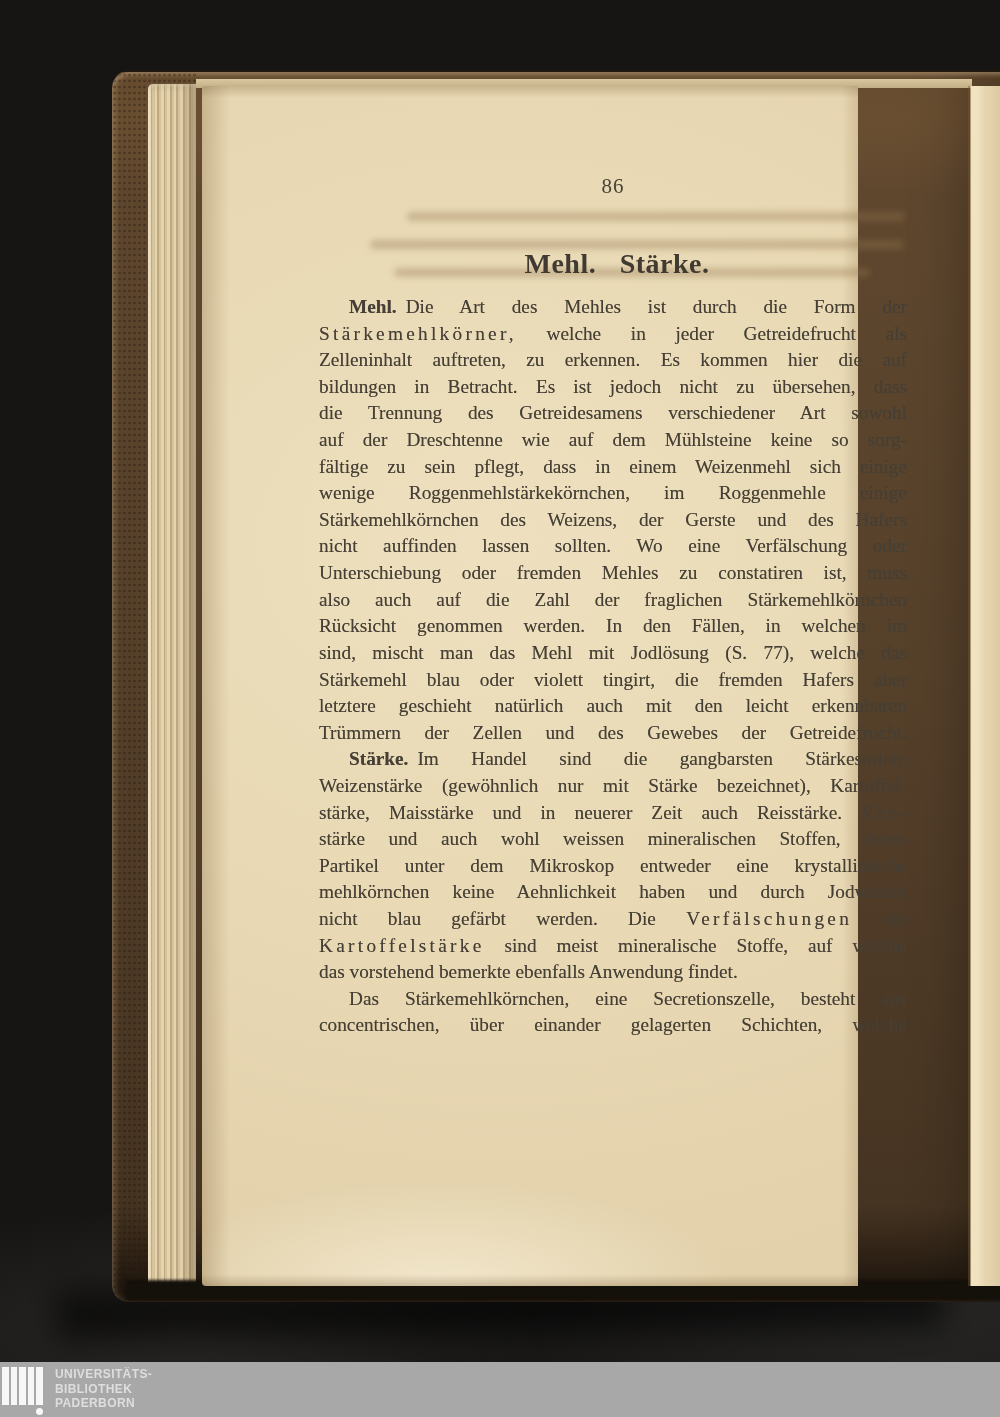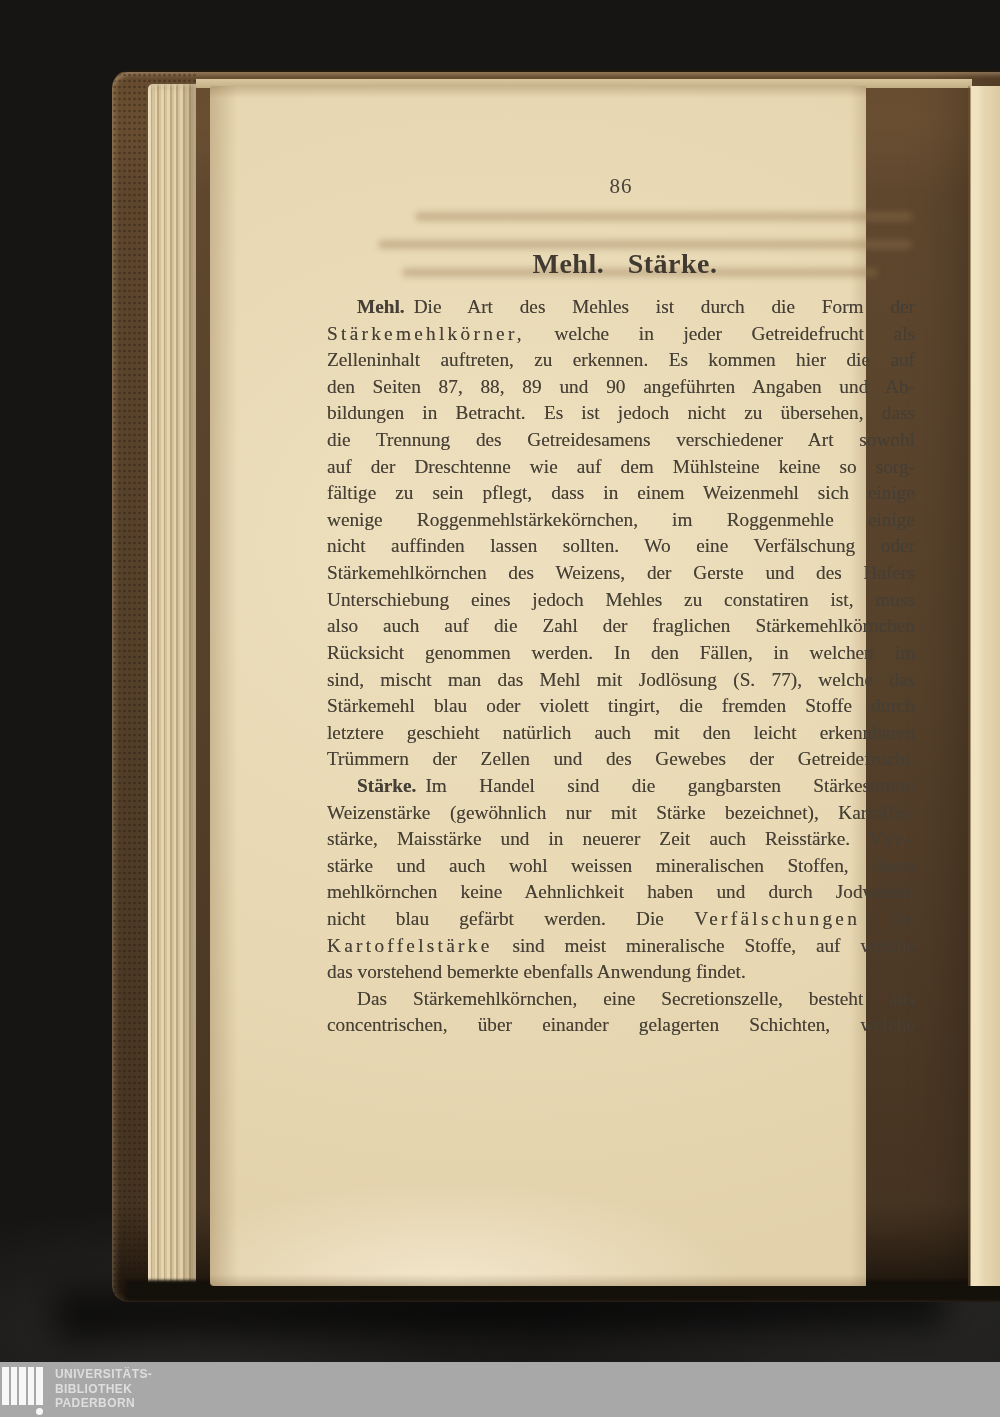--- a/index.html
+++ b/index.html
@@ -40,21 +40,21 @@
     box-shadow: inset -8px 0 9px rgba(90,66,36,0.35), inset 2px 2px 3px rgba(255,245,220,0.5);
   }
   .top-page-edges {
     position:absolute; left:196px; top:79px; width:776px; height:9px;
     background:linear-gradient(180deg, #d9c7a0 0, #cdb astro 50%, #c3ae85 100%);
     background:linear-gradient(180deg, #d9c7a0 0, #c3ae85 100%);
   }
 
   
   .page {
-    position:absolute; left:210px; top:86px; width:656px; height:1200px;
+    position:absolute; left:202px; top:86px; width:656px; height:1200px;
     background:
       linear-gradient(90deg, rgba(128,98,58,0.30) 0px, rgba(128,98,58,0) 28px),
       linear-gradient(90deg, transparent calc(100% - 16px), rgba(128,98,58,0.20) 100%),
       linear-gradient(180deg, rgba(120,90,50,0.28) 0px, rgba(120,90,50,0) 12px),
       linear-gradient(180deg, transparent calc(100% - 12px), rgba(110,82,45,0.28) 100%),
       radial-gradient(420px 150px at 36% 100%, rgba(255,248,230,0.55), transparent 70%),
       radial-gradient(950px 760px at 45% 38%, #eee0bf 0%, #e8d8b3 55%, #e2d1ab 100%);
     border-radius:3px 0 0 4px;
     color:#443e34;
   }
@@ -123,39 +123,39 @@
     <div class="ghost-line ghost-2"></div>
     <div class="ghost-line ghost-3"></div>
 
     <div class="page-number">86</div>
     <h1 class="heading">Mehl. Stärke.</h1>
 
     <div class="text-block">
         <div class="line indent"><span class="b">Mehl.</span><span>Die Art des Mehles ist durch die Form der</span></div>
         <div class="line"><span class="sp">Stärkemehlkörner,</span><span> welche in jeder Getreidefrucht als</span></div>
         <div class="line"><span>Zelleninhalt auftreten, zu erkennen. Es kommen hier die auf</span></div>
-        <div class="line"><span>den Seiten 87, 88, 89 und 90 angeführten Angaben und Ab-</span></div>
         <div class="line"><span>bildungen in Betracht. Es ist jedoch nicht zu übersehen, dass</span></div>
         <div class="line"><span>die Trennung des Getreidesamens verschiedener Art sowohl</span></div>
         <div class="line"><span>auf der Dreschtenne wie auf dem Mühlsteine keine so sorg-</span></div>
         <div class="line"><span>fältige zu sein pflegt, dass in einem Weizenmehl sich einige</span></div>
         <div class="line"><span>wenige Roggenmehlstärkekörnchen, im Roggenmehle einige</span></div>
+        <div class="line"><span>Stärkemehlkörnchen des Weizens, der Gerste und des Hafers</span></div>
         <div class="line"><span>nicht auffinden lassen sollten. Wo eine Verfälschung oder</span></div>
-        <div class="line"><span>Stärkemehlkörnchen des Weizens, der Gerste und des Hafers</span></div>
-        <div class="line"><span>Unterschiebung eines jedoch Mehles zu constatiren ist, muss</span></div>
+        <div class="line"><span>Unterschiebung oder fremden Mehles zu constatiren ist, muss</span></div>
         <div class="line"><span>also auch auf die Zahl der fraglichen Stärkemehlkörnchen</span></div>
         <div class="line"><span>Rücksicht genommen werden. In den Fällen, in welchen im</span></div>
         <div class="line"><span>sind, mischt man das Mehl mit Jodlösung (S. 77), welche das</span></div>
-        <div class="line"><span>Stärkemehl blau oder violett tingirt, die fremden Stoffe durch</span></div>
+        <div class="line"><span>Stärkemehl blau oder violett tingirt, die fremden Hafers aber</span></div>
         <div class="line"><span>letztere geschieht natürlich auch mit den leicht erkennbaren</span></div>
         <div class="line"><span>Trümmern der Zellen und des Gewebes der Getreidefrucht.</span></div>
         <div class="line indent"><span class="b">Stärke.</span><span>Im Handel sind die gangbarsten Stärkesorten:</span></div>
         <div class="line"><span>Weizenstärke (gewöhnlich nur mit Stärke bezeichnet), Kartoffel-</span></div>
         <div class="line"><span>stärke, Maisstärke und in neuerer Zeit auch Reisstärke. </span><span class="sp">Ver-</span></div>
         <div class="line"><span>stärke und auch wohl weissen mineralischen Stoffen, deren</span></div>
+        <div class="line"><span>Partikel unter dem Mikroskop entweder eine krystallinische</span></div>
         <div class="line"><span>mehlkörnchen keine Aehnlichkeit haben und durch Jodwasser</span></div>
         <div class="line"><span>nicht blau gefärbt werden. Die </span><span class="sp">Verfälschungen</span><span> der</span></div>
         <div class="line"><span class="sp">Kartoffelstärke</span><span> sind meist mineralische Stoffe, auf welche</span></div>
         <div class="line left"><span>das vorstehend bemerkte ebenfalls Anwendung findet.</span></div>
         <div class="line indent"><span>Das Stärkemehlkörnchen, eine Secretionszelle, besteht aus</span></div>
         <div class="line"><span>concentrischen, über einander gelagerten Schichten, welche</span></div>
       </div>
   </div>
 
   <div class="watermark">

